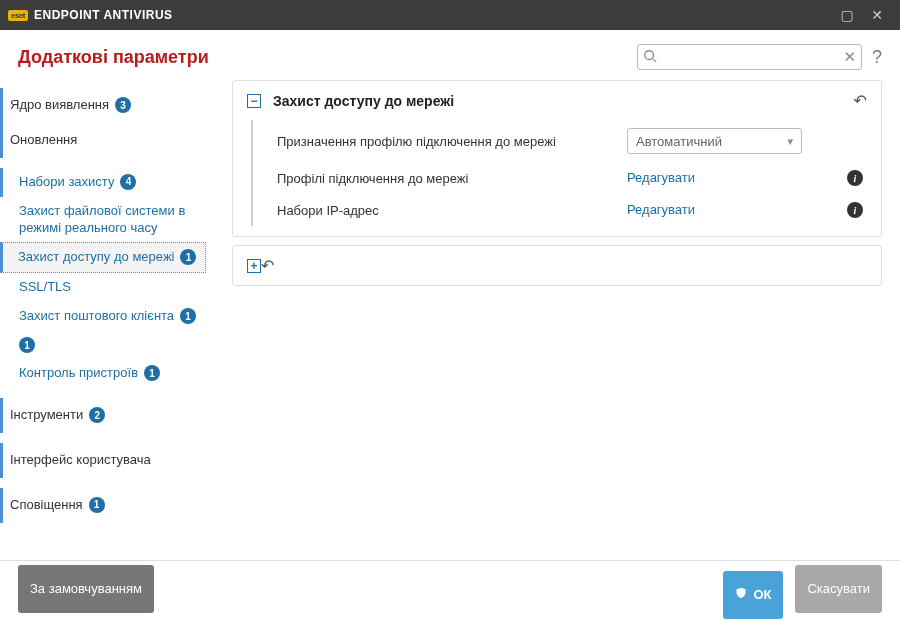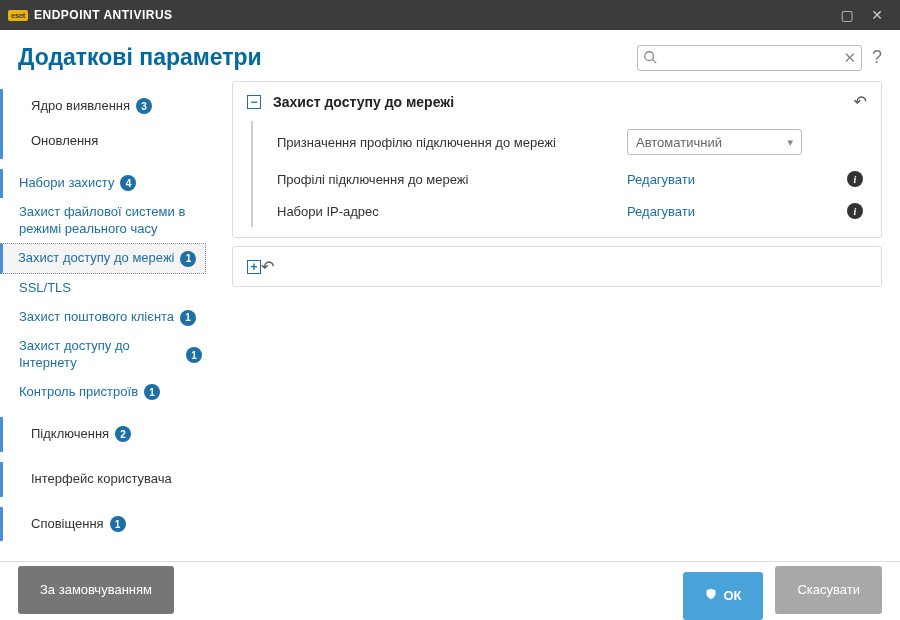--- a/index.html
+++ b/index.html
@@ -6,55 +6,55 @@
   body { font-family: "Segoe UI", Arial, sans-serif; font-size: 13px; background: #fff; width: 900px; height: 620px; overflow: hidden; }
 
   .titlebar { background: #3c3c3c; color: #fff; height: 30px; display: flex; align-items: center; padding: 0 8px; }
   .titlebar .brand { display: flex; align-items: center; gap: 6px; }
   .titlebar .brand-logo { background: #eab308; color: #3c3c3c; font-size: 8px; font-weight: bold; padding: 1px 3px; border-radius: 2px; letter-spacing: -0.5px; }
   .titlebar .brand-text { font-size: 12px; letter-spacing: 0.5px; font-weight: 600; }
   .titlebar .spacer { flex: 1; }
   .titlebar .win-ctrl { width: 30px; text-align: center; font-size: 14px; color: #ccc; cursor: pointer; }
 
   .header { display: flex; align-items: center; padding: 14px 18px 10px 18px; }
-  .header h1 { font-size: 23px; font-weight: 600; color: #0369a1; flex: 1; }
+  .header h1 { font-size: 18px; font-weight: 600; color: #b91c1c; flex: 1; }
   .search-wrap { position: relative; width: 225px; }
   .search-input { width: 100%; height: 26px; border: 1px solid #bbb; border-radius: 3px; padding: 0 26px 0 26px; font-size: 13px; outline: none; }
   .search-icon { position: absolute; left: 6px; top: 5px; color: #888; font-size: 14px; }
   .clear-icon { position: absolute; right: 6px; top: 4px; color: #888; font-size: 15px; cursor: pointer; }
   .help-icon { font-size: 18px; color: #777; margin-left: 10px; cursor: pointer; }
 
   .content { display: flex; height: calc(620px - 30px - 54px - 56px); }
   .sidebar { width: 210px; padding: 8px 0 8px 0; overflow: hidden; }
-  .nav-item { padding: 6px 8px 6px 28px; color: #333; cursor: pointer; border-left: 3px solid transparent; display: flex; align-items: center; gap: 6px; line-height: 1.3; }
+  .nav-item { padding: 6px 8px 6px 7px; color: #333; cursor: pointer; border-left: 3px solid transparent; display: flex; align-items: flex-start; gap: 6px; line-height: 1.3; }
   .nav-item.top { padding-top: 9px; padding-bottom: 9px; }
   .nav-item.sub { color: #1d6fa5; padding-left: 16px; }
   .nav-item.active { border-left-color: #4a90d9; }
   .nav-item.selected { border: 1px dotted #888; background: #f4f4f4; margin: 0 4px 0 0; padding-left: 15px; }
   .nav-item.selected.sub { border-left: 3px solid #4a90d9; }
   .badge { background: #1d6fa5; color: #fff; border-radius: 8px; min-width: 16px; height: 16px; font-size: 10px; display: inline-flex; align-items: center; justify-content: center; padding: 0 4px; font-weight: bold; }
   .nav-sep { height: 10px; }
 
   .main { flex: 1; padding: 0 18px 0 22px; }
   .panel { border: 1px solid #ddd; border-radius: 3px; margin-bottom: 8px; background: #fff; }
   .panel-head { display: flex; align-items: center; padding: 10px 14px; cursor: pointer; }
   .toggle-box { width: 14px; height: 14px; border: 1.5px solid #1d6fa5; display: flex; align-items: center; justify-content: center; color: #1d6fa5; font-size: 12px; font-weight: bold; line-height: 1; }
   .panel-title { font-weight: 600; font-size: 14px; color: #222; margin-left: 12px; flex: 1; }
   .undo-icon { font-size: 16px; color: #555; cursor: pointer; }
   .panel-body { border-left: 2px solid #ccc; margin: 0 14px 10px 18px; }
   .row { display: flex; align-items: center; padding: 8px 0 8px 24px; }
   .row-label { flex: 0 0 350px; color: #333; }
-  .row-ctrl { flex: 1; display: flex; align-items: center; }
+  .row-ctrl { flex: 1; display: flex; align-items: flex-start; }
   .select { border: 1px solid #bbb; border-radius: 3px; height: 26px; width: 175px; padding: 0 8px; display: flex; align-items: center; justify-content: space-between; color: #666; font-size: 13px; cursor: pointer; background: #fff; }
   .select .chev { color: #888; font-size: 11px; }
   .link { color: #1d6fa5; cursor: pointer; font-size: 13px; }
   .info-icon { width: 16px; height: 16px; border-radius: 50%; background: #333; color: #fff; font-size: 10px; font-weight: bold; display: flex; align-items: center; justify-content: center; margin-left: auto; margin-right: 4px; font-style: italic; font-family: Georgia, serif; cursor: pointer; }
 
   .footer { height: 56px; border-top: 1px solid #ddd; display: flex; align-items: center; padding: 0 18px; }
-  .btn { height: 48px; padding: 0 22px; border-radius: 3px; font-size: 13px; cursor: pointer; display: inline-flex; align-items: center; gap: 6px; border: none; }
+  .btn { height: 48px; padding: 0 12px; border-radius: 3px; font-size: 13px; cursor: pointer; display: inline-flex; align-items: center; gap: 6px; border: none; }
   .btn-default { background: #767676; color: #fff; }
   .btn-cancel { background: #a8a8a8; color: #fff; }
   .btn-primary { background: #4aa3d8; color: #fff; font-weight: 600; margin-top: 12px; }
   .footer .spacer { flex: 1; }
   .shield { font-size: 12px; }
 </style>
 </head>
 <body>
 
 <div class="titlebar">
@@ -104,30 +104,29 @@
       <span class="badge">1</span>
     </div>
     <div class="nav-item sub">
       <span>SSL/TLS</span>
     </div>
     <div class="nav-item sub">
       <span>Захист поштового клієнта</span>
       <span class="badge">1</span>
     </div>
     <div class="nav-item sub">
-      <span>Захист доступу до Інтернету</span>
       <span class="badge">1</span>
     </div>
     <div class="nav-item sub">
       <span>Контроль пристроїв</span>
       <span class="badge">1</span>
     </div>
     <div class="nav-sep"></div>
     <div class="nav-item top active">
-      <span>Підключення</span>
+      <span>Інструменти</span>
       <span class="badge">2</span>
     </div>
     <div class="nav-sep"></div>
     <div class="nav-item top active">
       <span>Інтерфейс користувача</span>
     </div>
     <div class="nav-sep"></div>
     <div class="nav-item top active">
       <span>Сповіщення</span>
       <span class="badge">1</span>

